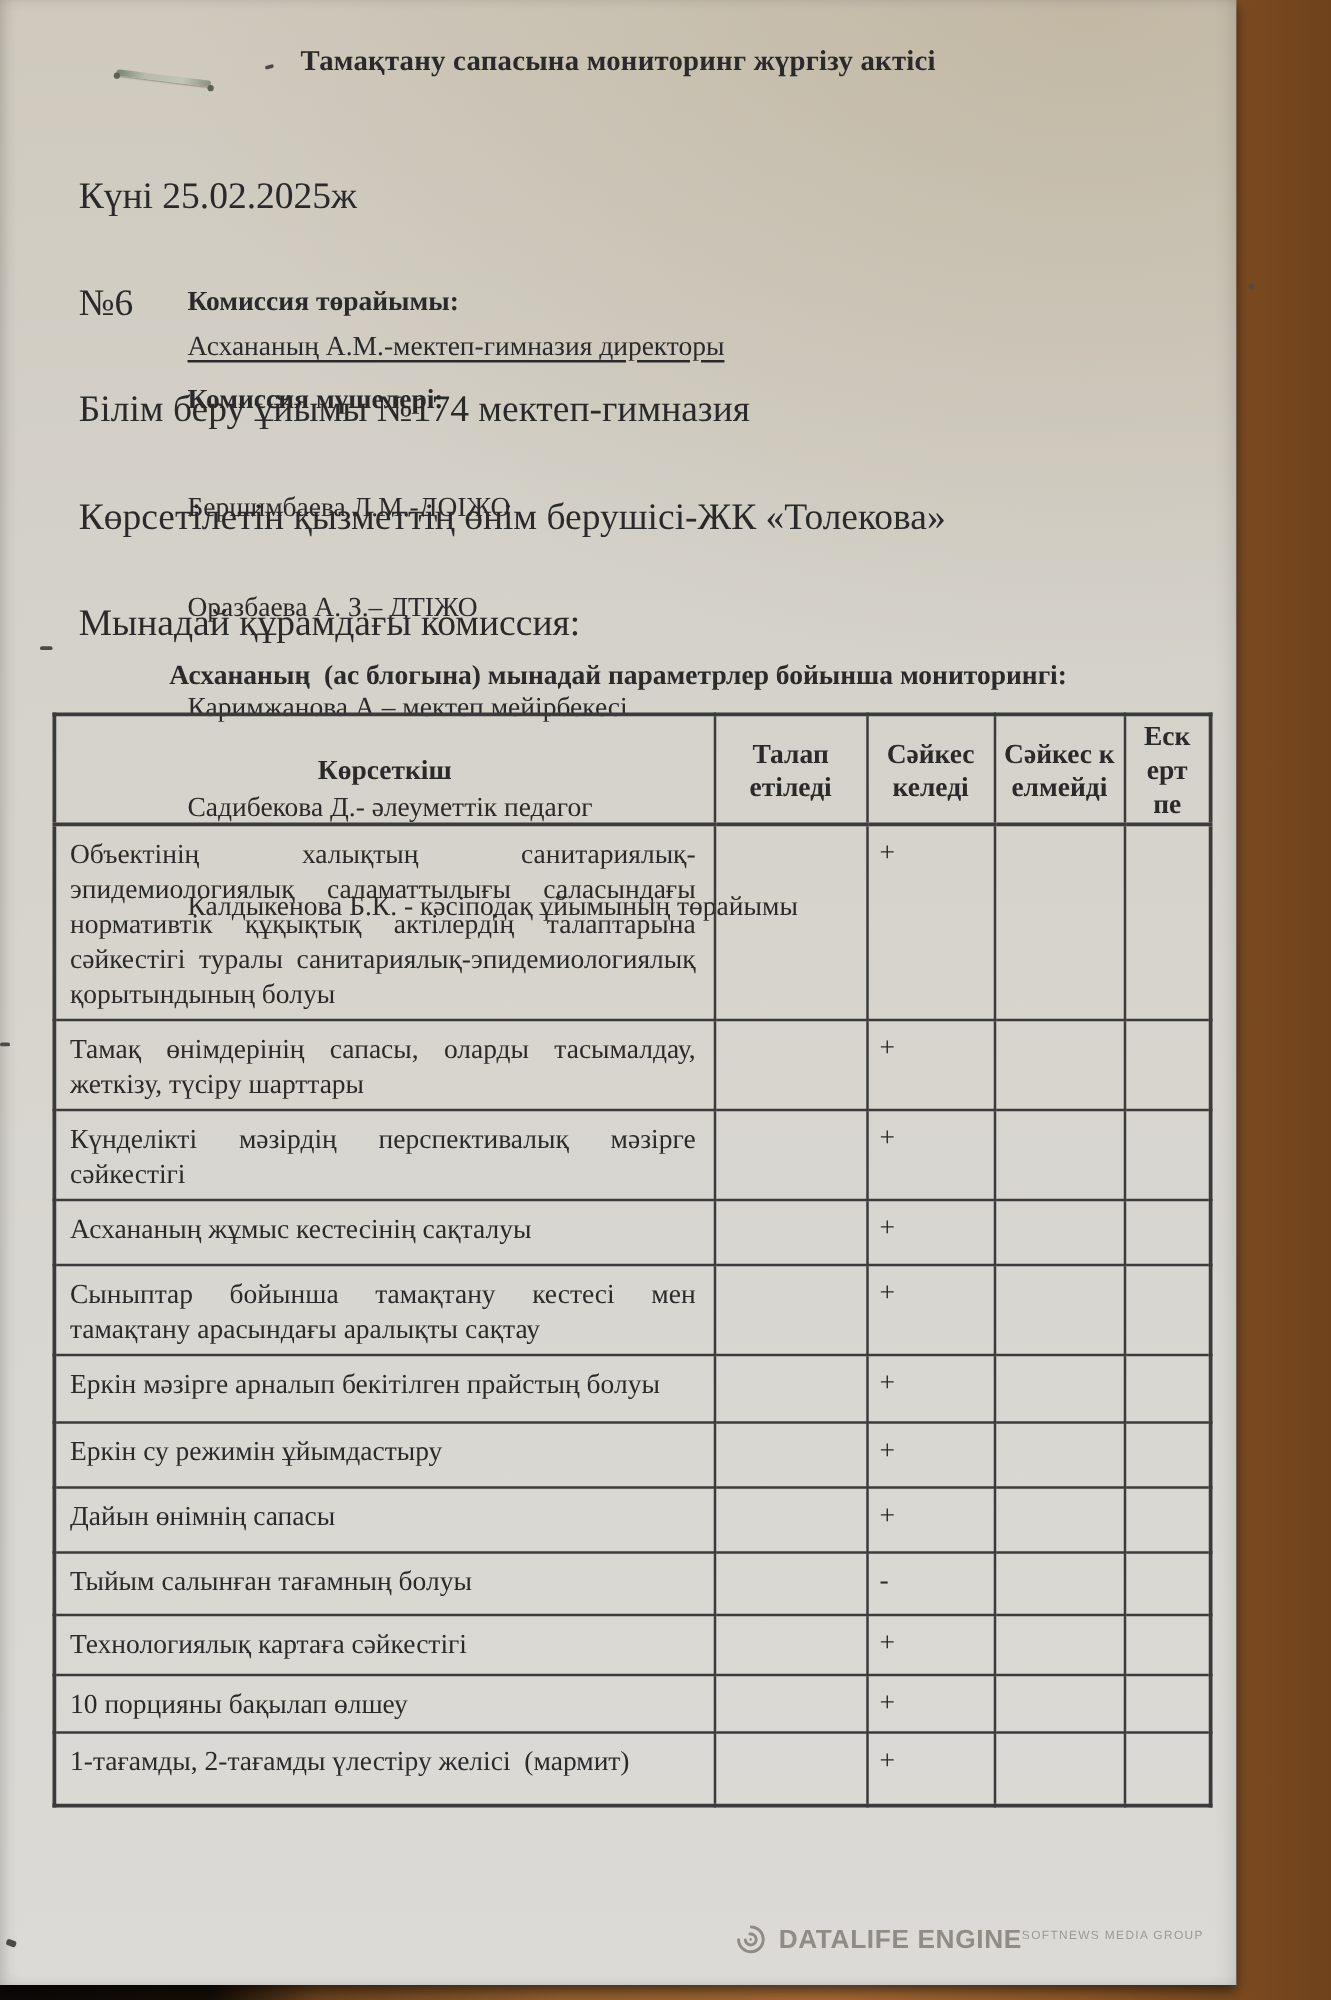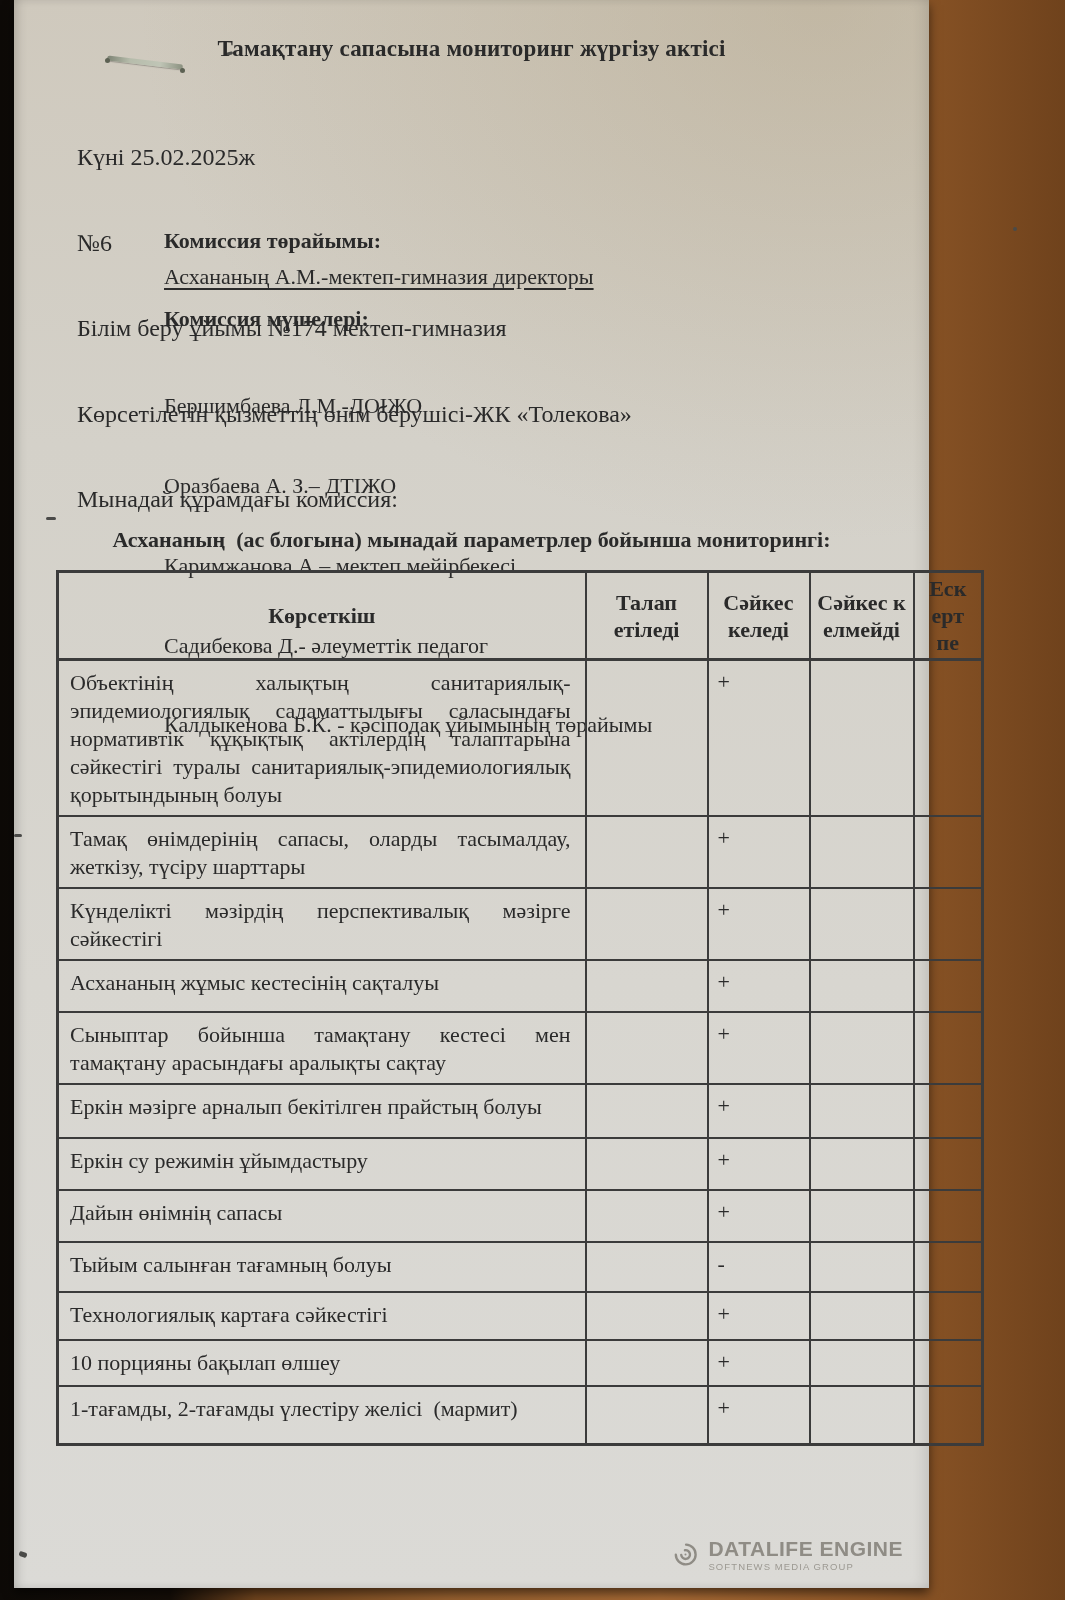--- a/index.html
+++ b/index.html
@@ -1,26 +1,26 @@
 <!DOCTYPE html>
 <html><head>
 <meta charset="utf-8">
 <style>
   html,body{margin:0;padding:0;}
   body{width:1065px;height:1600px;overflow:hidden;background:#111;}
   .scene{position:relative;width:1065px;height:1600px;
     background:linear-gradient(90deg,#0d0a07 0%,#150e08 16%,#6f441e 24%,#96602f 42%,#a76a35 62%,#905828 82%,#6f421c 100%);
     font-family:"Liberation Serif","DejaVu Serif",serif;color:#2a2a2a;}
-  .paper{position:absolute;top:0;left:14px;width:915px;height:1588px;
+  .paper{position:absolute;top:0;left:0;width:989px;height:1588px;
     background:
       radial-gradient(120% 55% at 88% 0%, rgba(172,155,122,0.38), rgba(172,155,122,0) 62%),
       linear-gradient(180deg,#cfc9bd 0%,#d4d1c9 28%,#d8d6d0 62%,#dbdad6 100%);
     box-shadow:0 5px 10px rgba(0,0,0,0.55), inset 7px 0 12px -5px rgba(0,0,0,0.20), inset -9px 0 16px -7px rgba(0,0,0,0.14);}
   .doc-title{position:absolute;top:36px;left:0;width:100%;text-align:center;font-weight:bold;font-size:23px;letter-spacing:.2px;}
-  .meta{position:absolute;top:86px;left:63px;font-size:24px;line-height:28.5px;white-space:pre-wrap;}
+  .meta{position:absolute;top:86px;left:63px;font-size:30px;line-height:28.5px;white-space:pre-wrap;}
   .chair-heading{position:absolute;top:228px;left:150px;font-weight:bold;font-size:22px;}
   .chair-name{position:absolute;top:264px;left:150px;font-size:22px;text-decoration:underline;text-underline-offset:4px;}
   .members-heading{position:absolute;top:306px;left:150px;font-weight:bold;font-size:22px;}
   .members{position:absolute;top:340px;left:150px;font-size:22px;line-height:26.6px;white-space:pre-wrap;}
   .table-heading{position:absolute;top:527px;left:0;width:100%;text-align:center;font-weight:bold;font-size:22px;white-space:pre-wrap;}
   table.mon{position:absolute;top:570px;left:42px;width:925px;border-collapse:collapse;table-layout:fixed;}
   table.mon th,table.mon td{border:2px solid #3b3b3b;}
   table.mon{border:3px solid #3b3b3b;}
   table.mon th{font-size:22px;font-weight:bold;text-align:center;vertical-align:middle;
     line-height:27px;padding:2px 3px;border-bottom-width:3px;word-break:break-word;}
@@ -39,21 +39,21 @@
   .staple-dot-a{top:58px;left:91px;}
   .staple-dot-b{top:68px;left:166px;}
   .pen-mark{position:absolute;background:#4a4a48;border-radius:2px;}
   .m1{top:52px;left:212px;width:7px;height:3px;transform:rotate(-15deg);}
   .m2{top:517px;left:32px;width:10px;height:3px;}
   .m3{top:834px;left:0px;width:8px;height:3px;}
   .m4{top:1552px;left:5px;width:8px;height:5px;transform:rotate(20deg);}
   .m5{top:227px;left:999px;width:4px;height:4px;border-radius:50%;}
   .watermark{position:absolute;top:1538px;right:26px;display:flex;align-items:center;gap:9px;
     color:#8f8c85;font-family:"Liberation Sans","DejaVu Sans",sans-serif;}
-  .wm-text{display:flex;flex-direction:column;line-height:1;}
+  .wm-text{display:flex;flex-direction:row;line-height:1;}
   .wm-title{font-size:21px;font-weight:bold;letter-spacing:.5px;}
   .wm-sub{font-size:9.5px;letter-spacing:1.1px;margin-top:3px;color:#9c9992;}
   .wm-logo{width:27px;height:27px;flex:0 0 auto;}
 </style>
 </head>
 <body>
 
 <div class="scene">
   <div class="paper">
 

